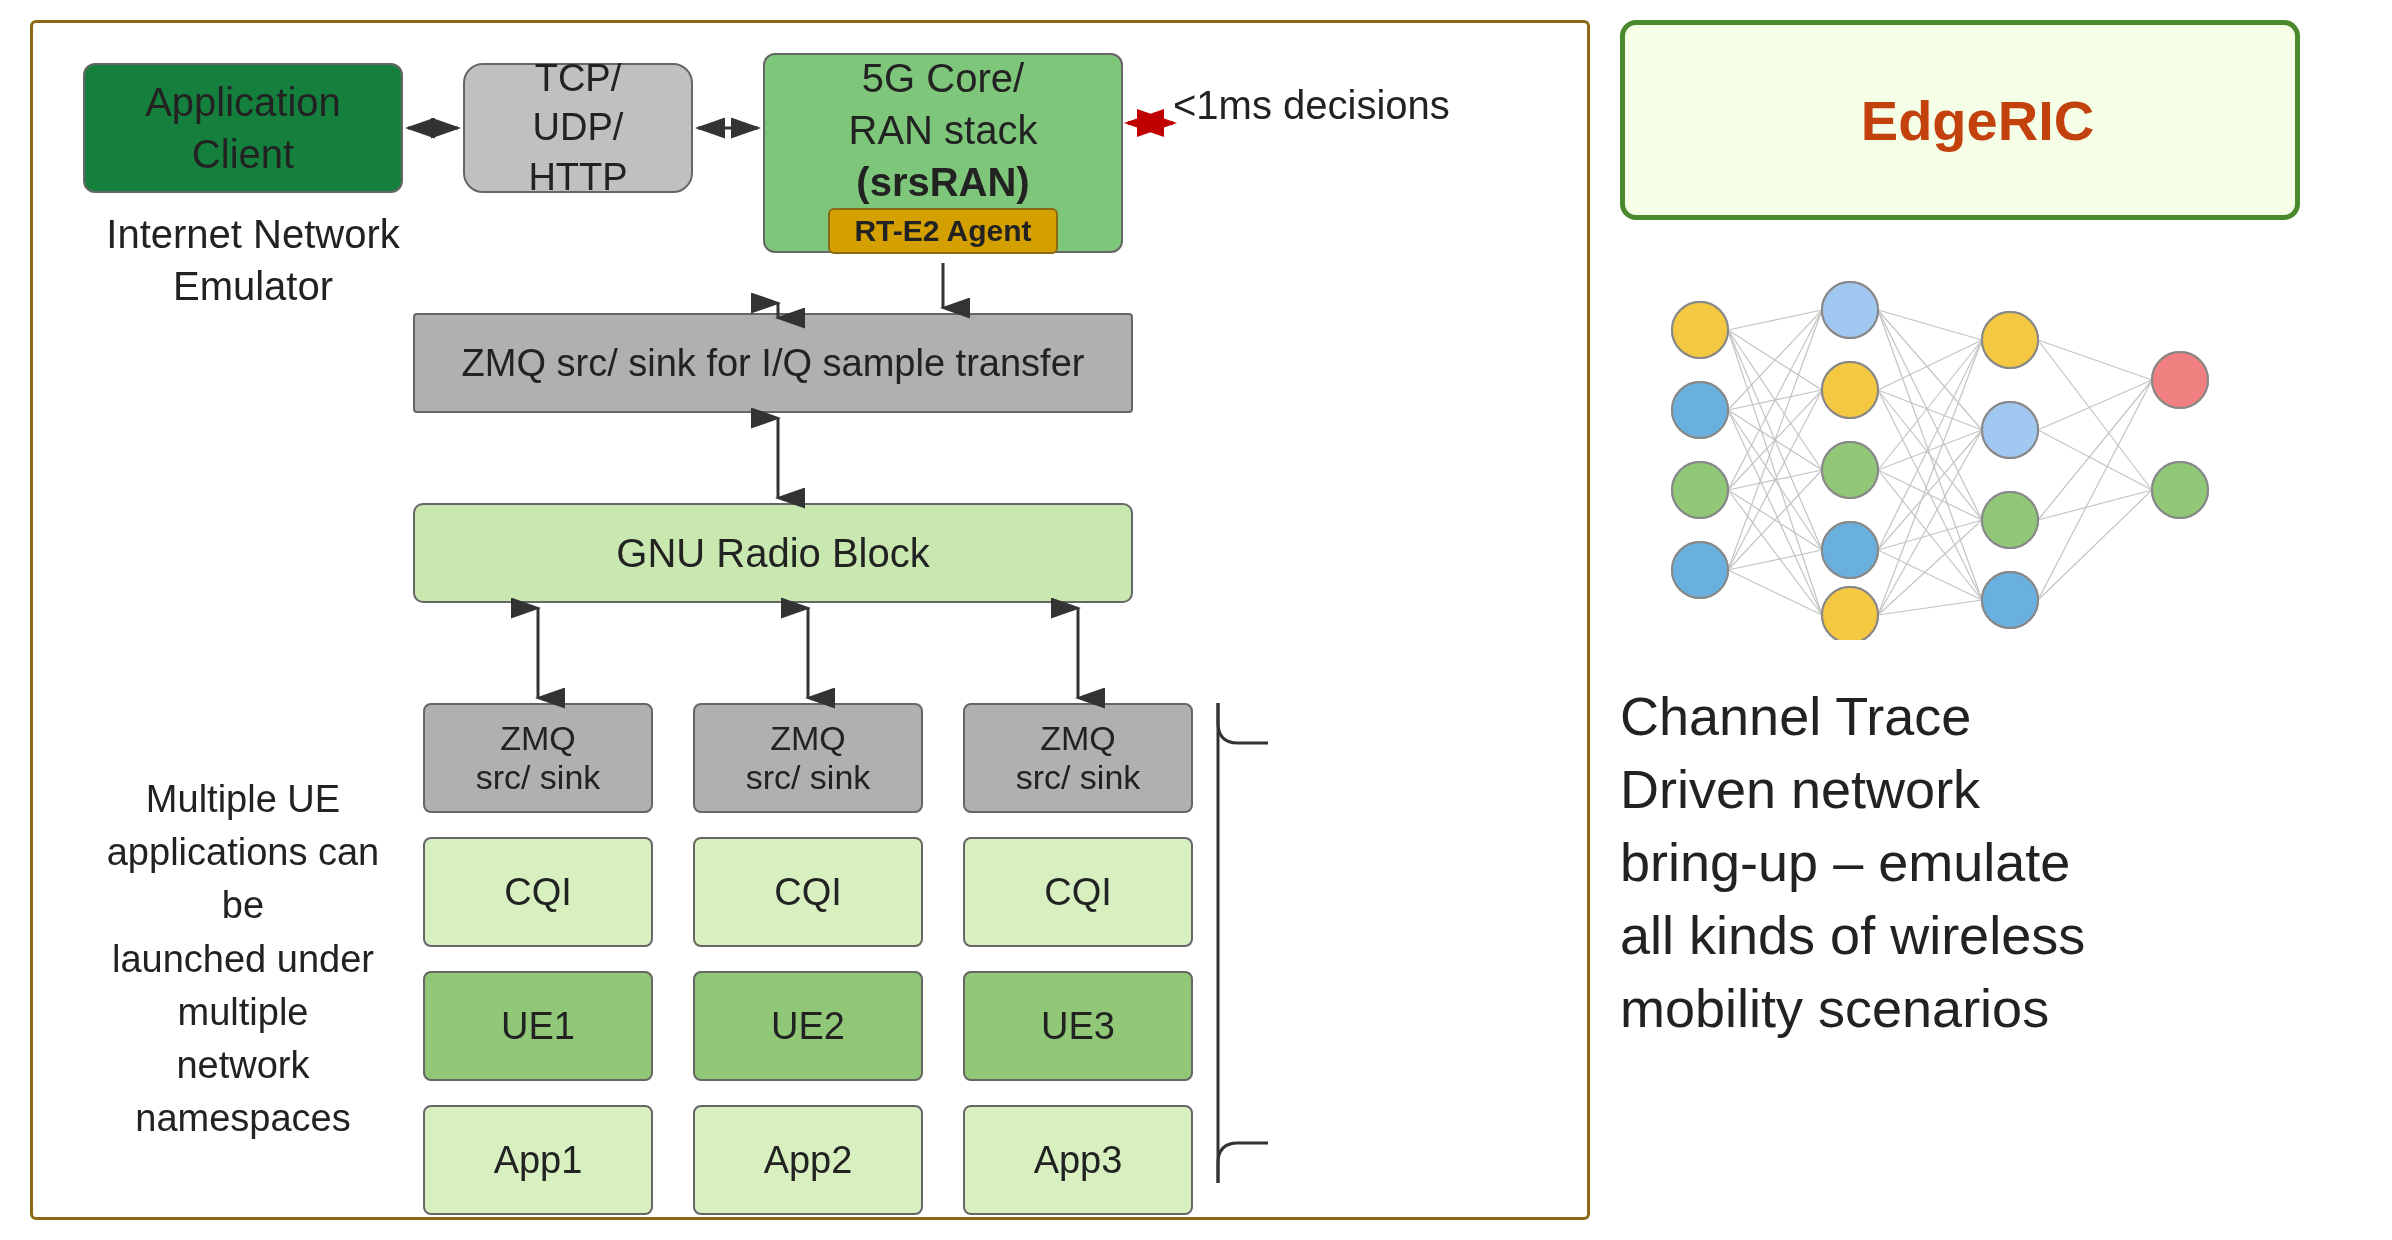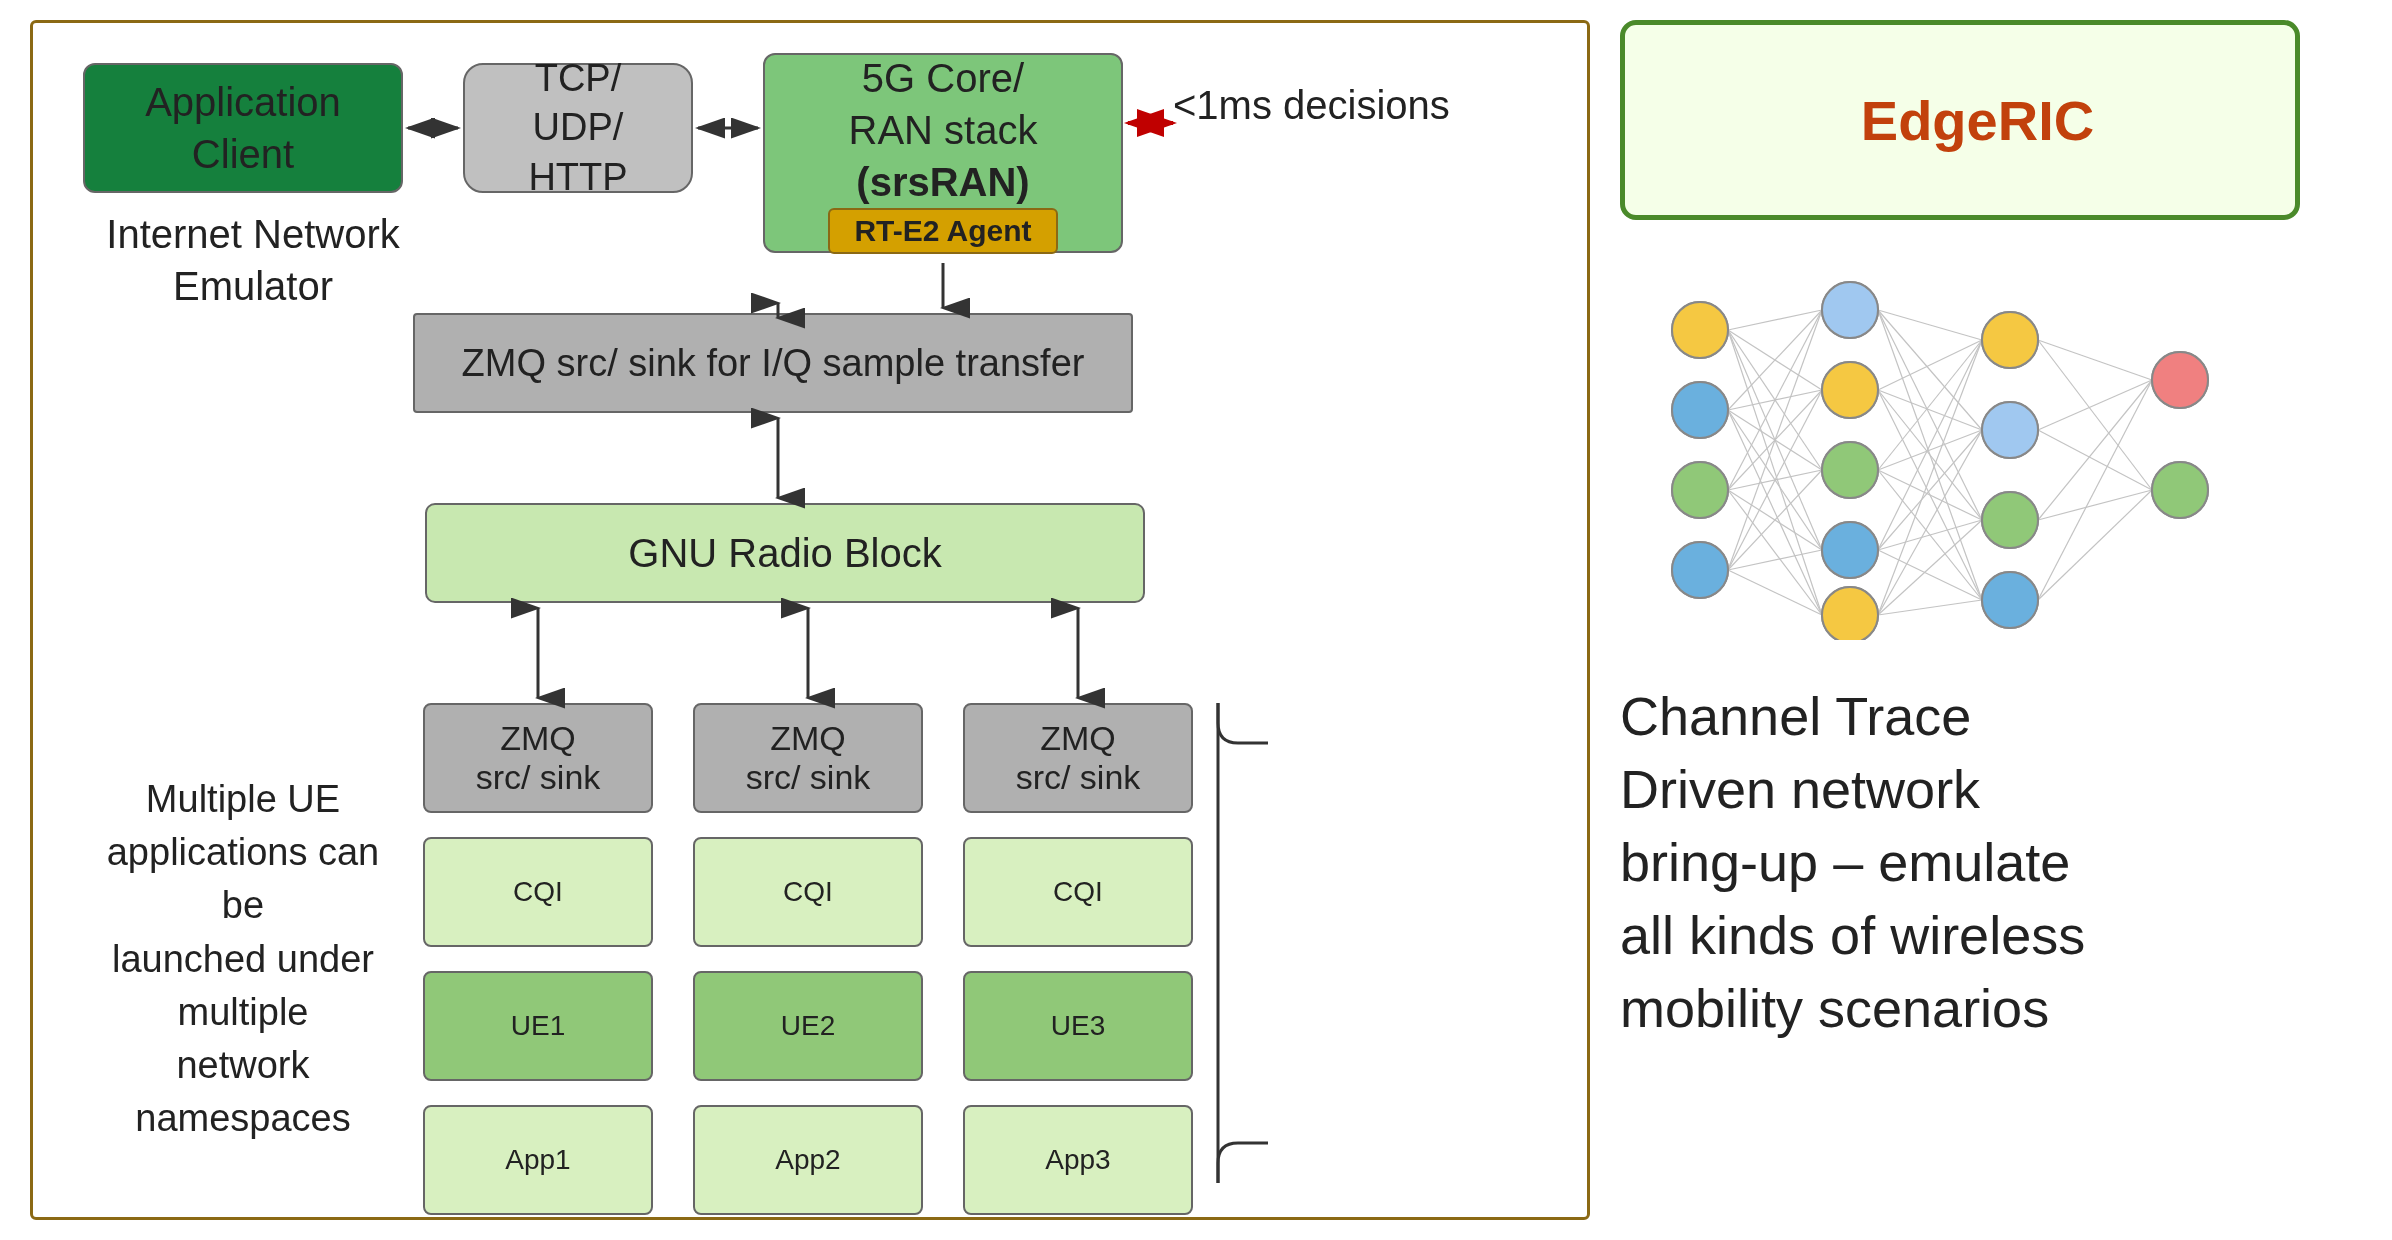--- a/index.html
+++ b/index.html
@@ -191,21 +191,21 @@
       text-align: center;
     }
     .zmq-top-label {
       font-size: 38px;
       color: #222;
     }
 
     
     .gnu-box {
       position: absolute;
-      left: 392px;
+      left: 380px;
       top: 480px;
       width: 720px;
       height: 100px;
       border: 2px solid #666;
       border-radius: 10px;
       background: #c8e8b0;
       display: flex;
       align-items: center;
       justify-content: center;
       text-align: center;
@@ -228,21 +228,21 @@
     .ue-col-3 { left: 930px; top: 680px; }
 
     .cell-box {
       width: 230px;
       height: 110px;
       border: 2px solid #666;
       border-radius: 8px;
       display: flex;
       align-items: center;
       justify-content: center;
-      font-size: 28px;
+      font-size: 38px;
       color: #222;
       text-align: center;
     }
     .cell-gray { background: #b0b0b0; }
     .cell-light-green { background: #d8f0c0; }
     .cell-green { background: #90c878; }
 
     
     .ue-label {
       position: absolute;

